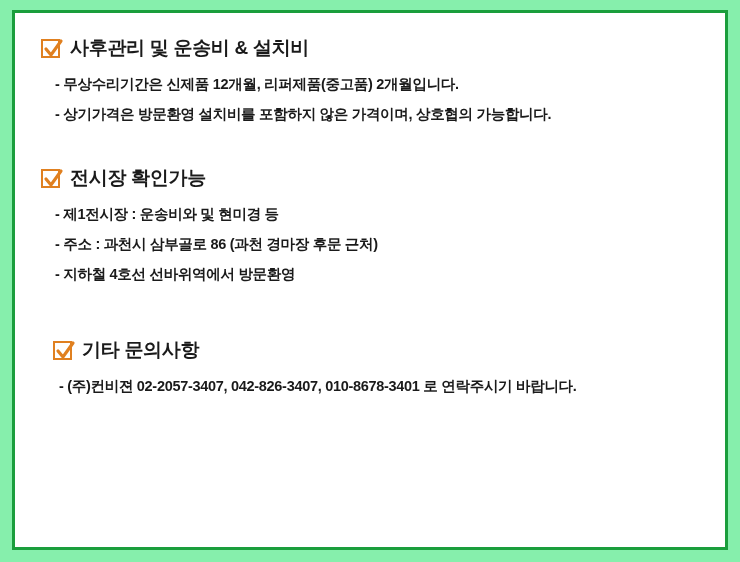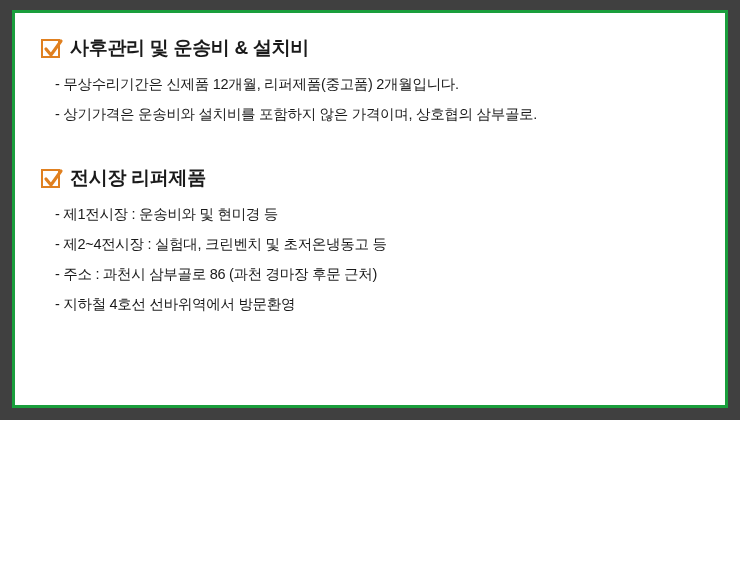--- a/index.html
+++ b/index.html
@@ -9,23 +9,23 @@
   }
   body {
     width: 740px;
     height: 562px;
     background: #ffffff;
     font-family: "Liberation Sans", sans-serif;
     overflow: hidden;
   }
   .page {
     width: 740px;
-    height: 420px;
+    height: 562px;
     padding: 10px 12px 12px 12px;
-    background: #404040;
+    background: #86efac;
   }
   .frame {
     width: 100%;
     height: 100%;
     border: 3px solid #1a9e3c;
     background: #ffffff;
     padding: 22px 26px 16px 26px;
   }
   .section {
     margin-bottom: 4px;
@@ -51,21 +51,21 @@
     font-weight: bold;
     color: #1a1a1a;
     letter-spacing: -0.3px;
   }
   .lines {
     padding-left: 14px;
   }
   .line {
     font-size: 14.5px;
     color: #1a1a1a;
-    font-weight: normal;
+    font-weight: bold;
     letter-spacing: -0.3px;
     margin-bottom: 11px;
     white-space: nowrap;
   }
   .gap-1 { height: 30px; }
   .gap-2 { height: 42px; }
   .sec-head.indent { padding-left: 12px; }
   .lines.indent { padding-left: 18px; }
 </style>
 </head>
@@ -78,40 +78,52 @@
       <div class="sec-head">
         <span class="check">
           <svg width="22" height="22" viewBox="0 0 22 22">
             <path d="M4 11 L9 17 L19 3" stroke="#e08020" stroke-width="3.2" fill="none" stroke-linecap="round"></path>
           </svg>
         </span>
         <span class="sec-title">사후관리 및 운송비 &amp; 설치비</span>
       </div>
       <div class="lines">
         <div class="line">- 무상수리기간은 신제품 12개월, 리퍼제품(중고품) 2개월입니다.</div>
-        <div class="line">- 상기가격은 운송비와 설치비를 포함하지 않은 가격이며, 상호협의 삼부골로.</div>
+        <div class="line">- 상기가격은 방문환영 설치비를 포함하지 않은 가격이며, 상호협의 가능합니다.</div>
       </div>
     </div>
 
     <div class="gap-1"></div>
 
     <div class="section">
       <div class="sec-head">
         <span class="check">
           <svg width="22" height="22" viewBox="0 0 22 22">
             <path d="M4 11 L9 17 L19 3" stroke="#e08020" stroke-width="3.2" fill="none" stroke-linecap="round"></path>
           </svg>
         </span>
-        <span class="sec-title">전시장 리퍼제품</span>
+        <span class="sec-title">전시장 확인가능</span>
       </div>
       <div class="lines">
         <div class="line">- 제1전시장 : 운송비와 및 현미경 등</div>
-        <div class="line">- 제2~4전시장 : 실험대, 크린벤치 및 초저온냉동고 등</div>
         <div class="line">- 주소 : 과천시 삼부골로 86 (과천 경마장 후문 근처)</div>
         <div class="line">- 지하철 4호선 선바위역에서 방문환영</div>
       </div>
     </div>
 
     <div class="gap-2"></div>
 
+    <div class="section">
+      <div class="sec-head indent">
+        <span class="check">
+          <svg width="22" height="22" viewBox="0 0 22 22">
+            <path d="M4 11 L9 17 L19 3" stroke="#e08020" stroke-width="3.2" fill="none" stroke-linecap="round"></path>
+          </svg>
+        </span>
+        <span class="sec-title">기타 문의사항</span>
+      </div>
+      <div class="lines indent">
+        <div class="line">- (주)컨비젼 02-2057-3407, 042-826-3407, 010-8678-3401 로 연락주시기 바랍니다.</div>
+      </div>
+    </div>
 
   </div>
 </div>
 
 </body></html>

